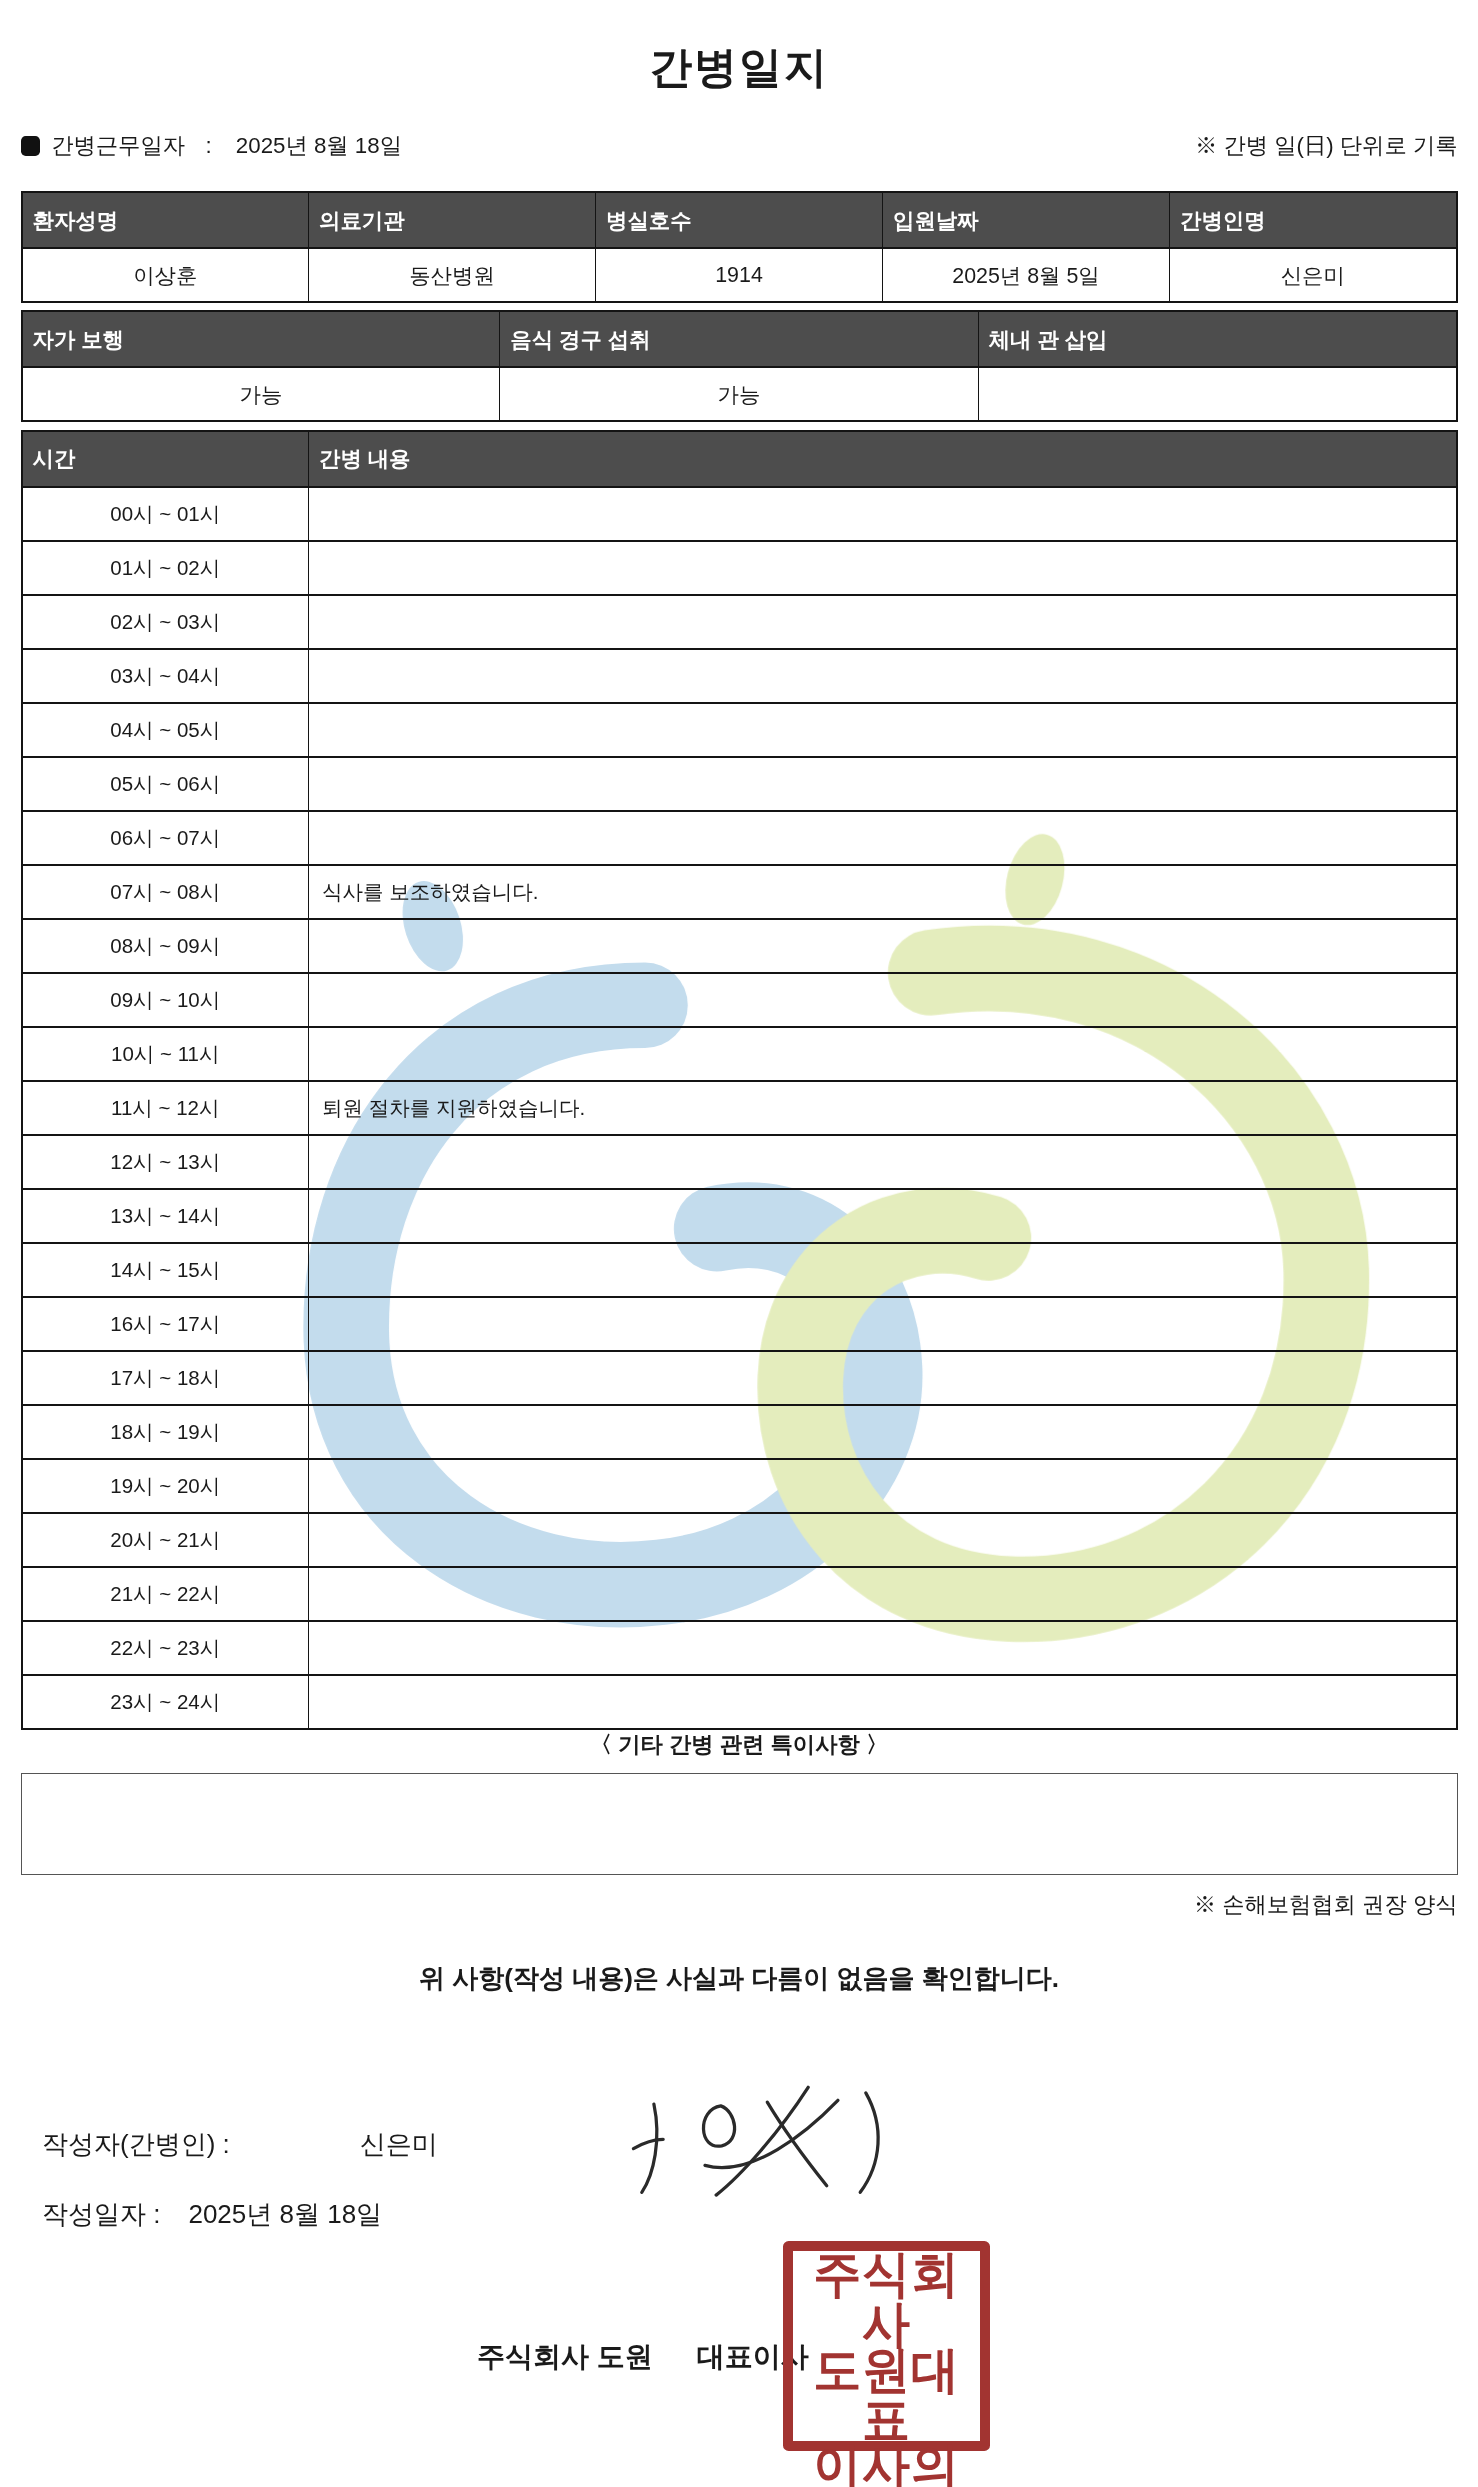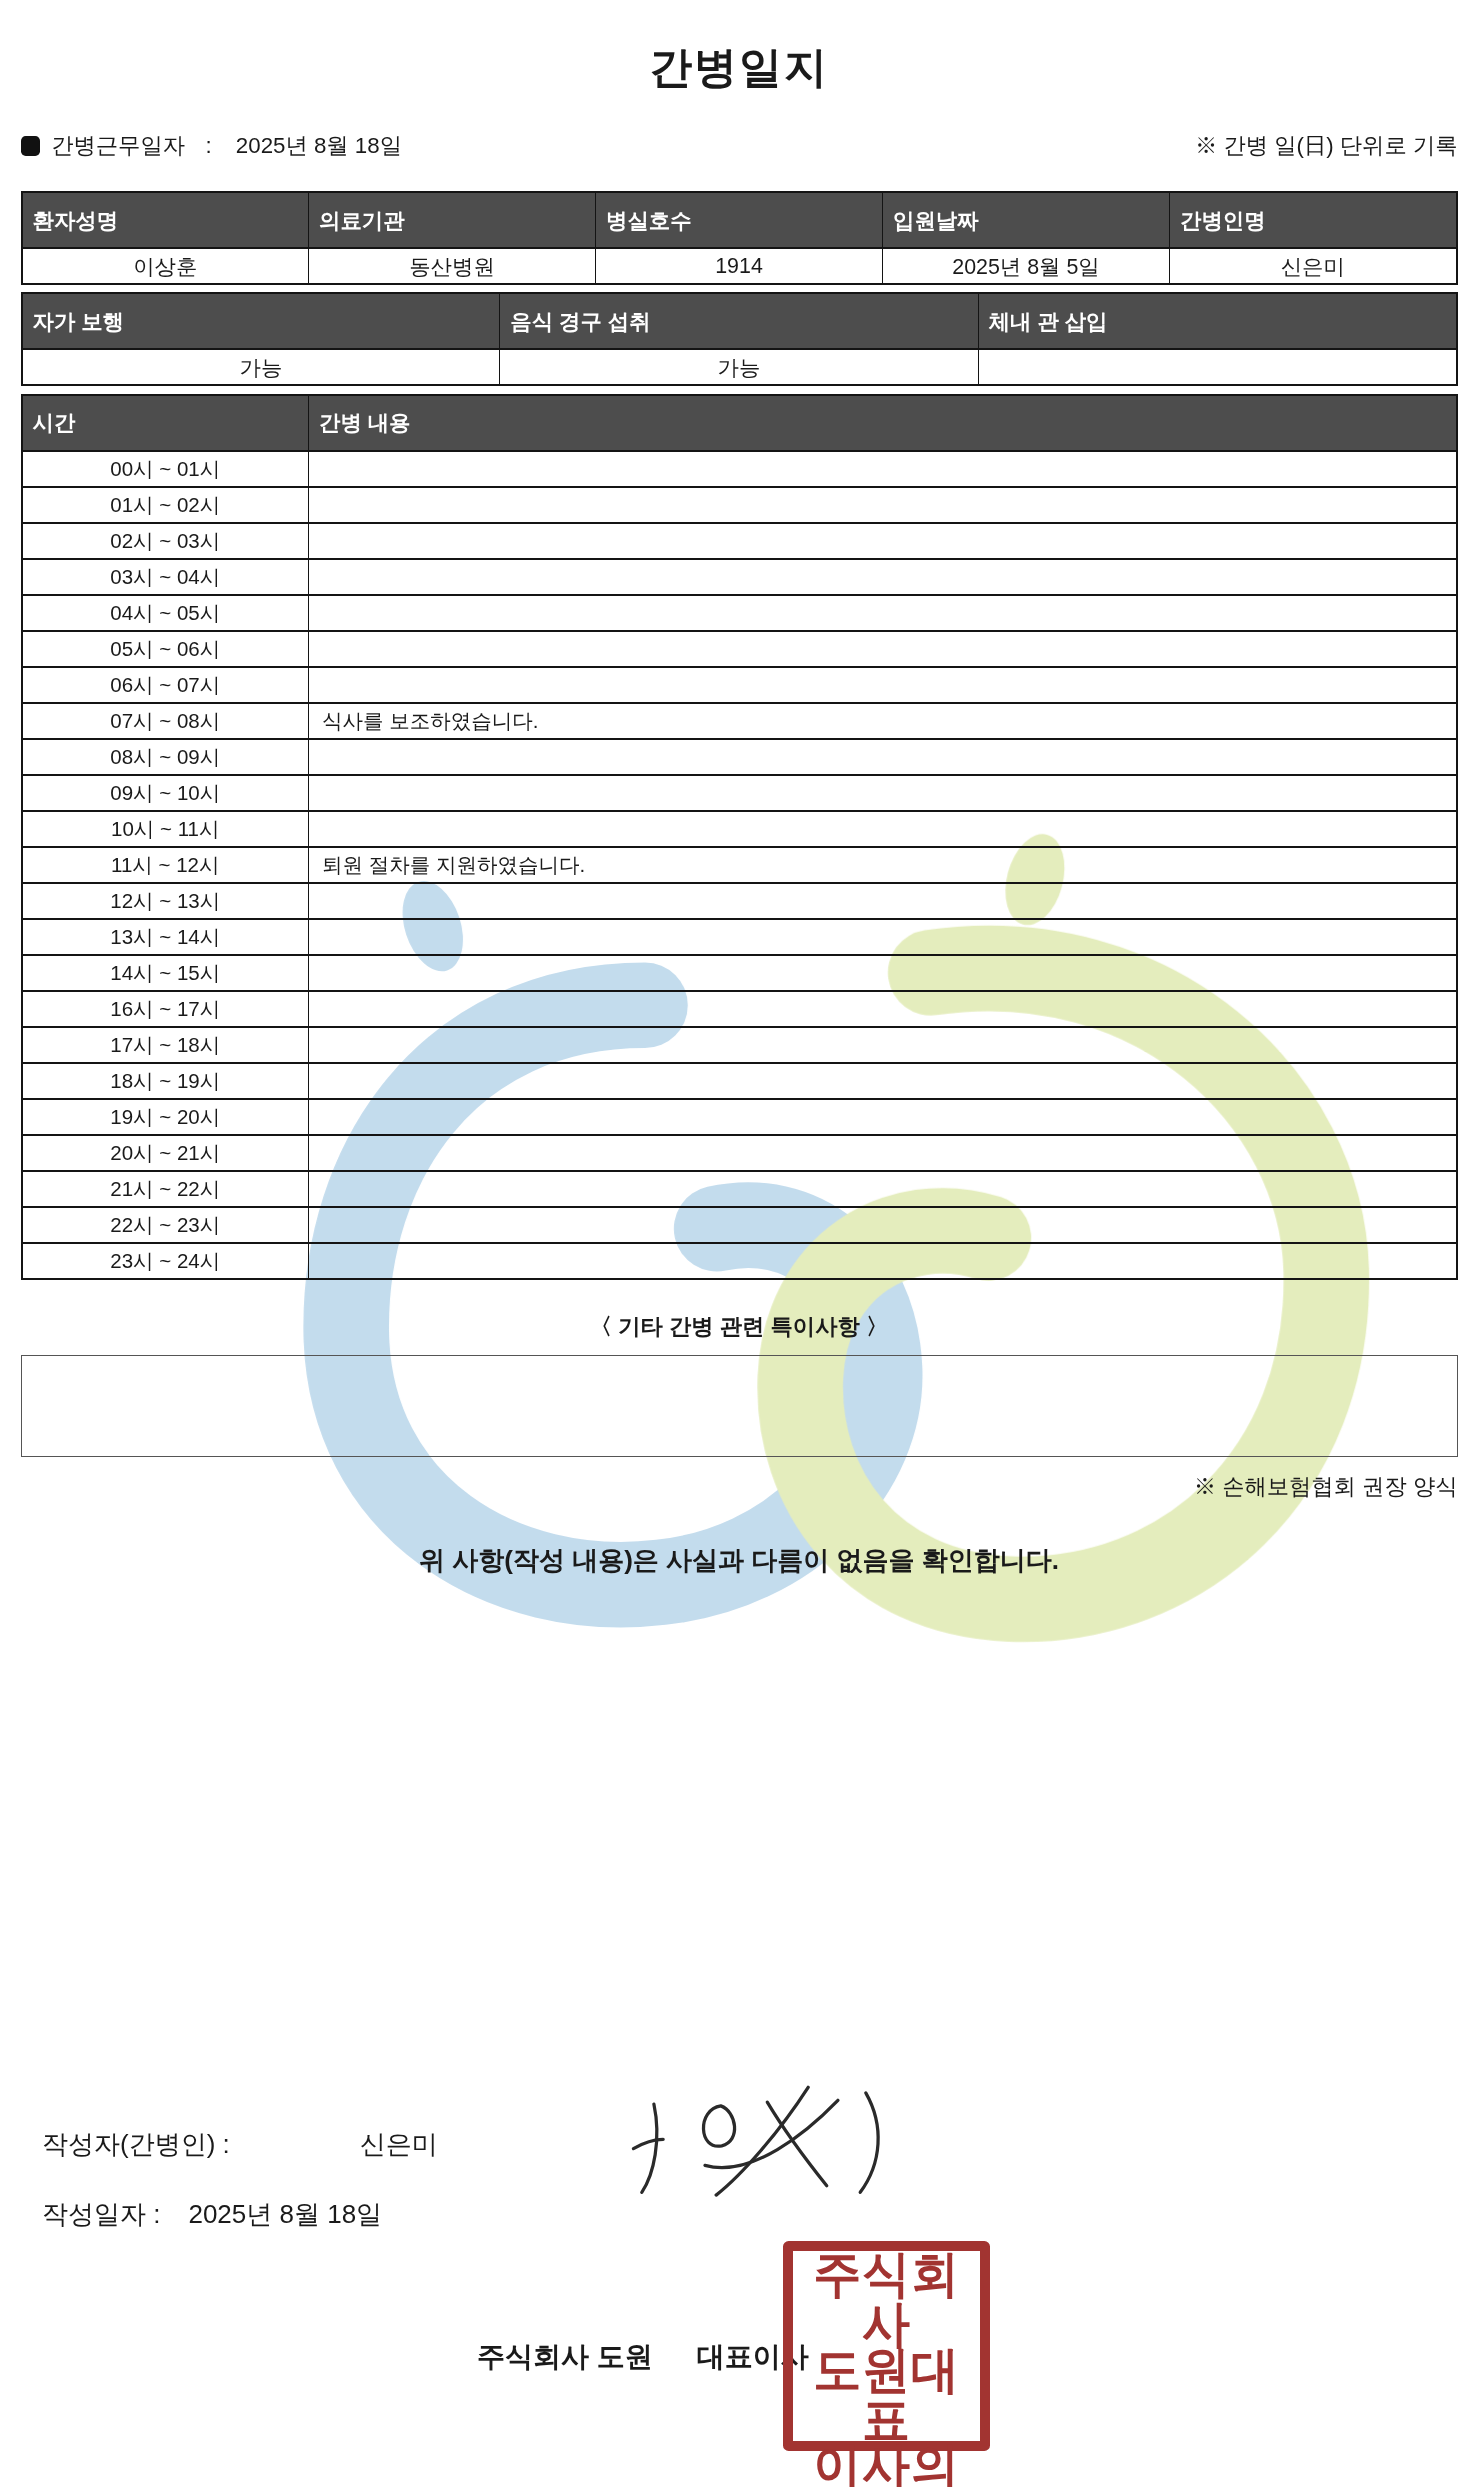--- a/index.html
+++ b/index.html
@@ -16,29 +16,29 @@
   .meta-row { display:flex; justify-content:space-between; align-items:center; margin:34px 20.5px 0 20.5px; font-size:22.3px; }
   .meta-left { display:flex; align-items:center; gap:11.2px; }
   .bullet { display:inline-block; width:19.5px; height:19.5px; background:#111; border-radius:4.7px; }
   .meta-sep { margin:0 13px 0 9.3px; }
 
   table { border-collapse:collapse; width:1437px; margin:0 20.5px; table-layout:fixed; background:transparent; }
   table, th, td { border:1.9px solid #141414; }
   th, td { border-top-width:2.8px; border-bottom-width:2.8px; }
   table { border-width:2.8px; }
   th { background:#4d4d4d; color:#ffffff; font-size:21.4px; font-weight:bold; text-align:left; padding-left:10px; height:56px; }
-  td { font-size:21.4px; text-align:center; height:36px; background:transparent; }
+  td { font-size:21.4px; text-align:center; height:54px; background:transparent; }
   .tbl-patient { margin-top:30px; }
   .tbl-condition { margin-top:7.4px; }
   .tbl-time { margin-top:7.4px; }
   .tbl-time col.c-time { width:287px; }
   .tbl-time td.cell-content { text-align:left; padding-left:13px; font-size:20.5px; }
   .tbl-time td.cell-time { font-size:20.5px; }
 
-  .notes-title { margin-top:32px; text-align:center; font-size:22.3px; font-weight:bold; }
+  .notes-title { text-align:center; font-size:22.3px; font-weight:bold; }
   .notes-box { margin:13px 20.5px 0 20.5px; height:102px; border:1.9px solid #555; background:transparent; font-size:20.5px; padding:7.4px 11.2px; }
   .form-note { margin:15px 20.5px 0 20.5px; text-align:right; font-size:22.3px; }
 
   .statement { margin-top:41px; text-align:center; font-size:26px; font-weight:bold; }
 
   .writer-row { position:absolute; left:42px; top:2127px; font-size:26px; display:flex; align-items:center; z-index:2; }
   .writer-name { margin-left:130px; }
   .signature { position:absolute; left:626px; top:2074px; z-index:2; }
   .date-row { position:absolute; left:42px; top:2197px; font-size:26px; display:flex; align-items:center; z-index:2; }
   .date-value { margin-left:28px; }

